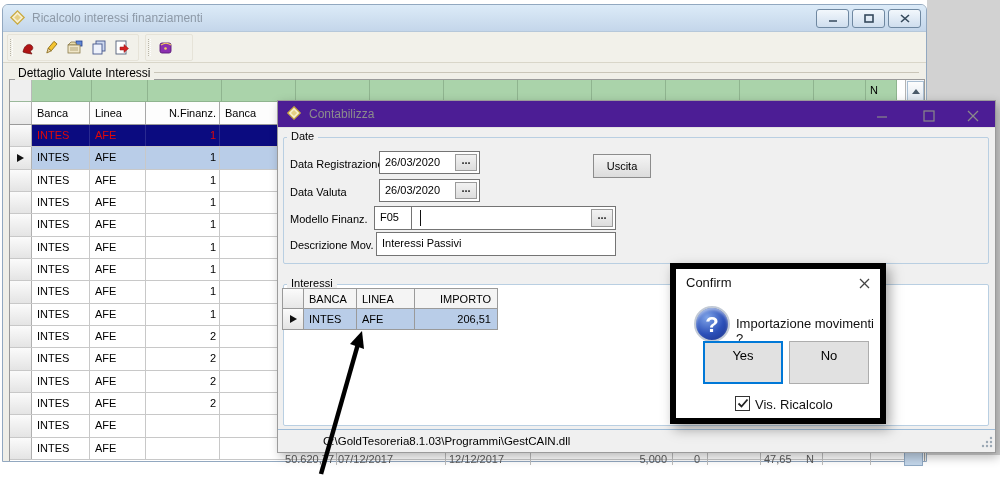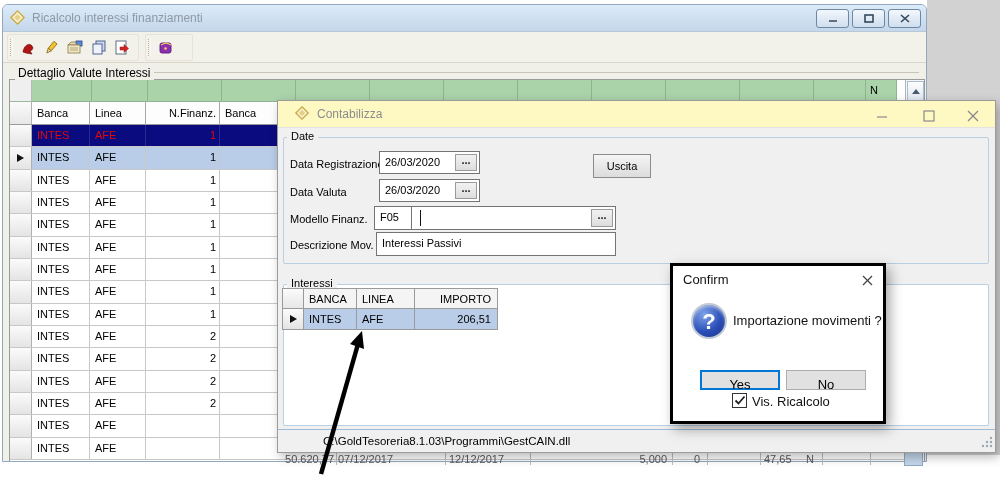--- a/index.html
+++ b/index.html
@@ -50,21 +50,21 @@
   .tri-up{width:0;height:0;border-bottom:5px solid #4a5a6a;border-left:4px solid transparent;border-right:4px solid transparent;}
 
   
   #peek-row{left:255px;top:452px;width:670px;height:14px;z-index:2;color:#5a5a5a;}
   #peek-row span{position:absolute;top:1px;white-space:nowrap;}
   .peek-line{position:absolute;top:0;width:1px;height:13px;background:#bdbdbd;}
   #peek-scroll{left:904px;top:452px;width:19px;height:14px;background:#c3d6ea;border:1px solid #8fa9c4;z-index:2;}
 
   
   #dlg{left:277px;top:100px;width:719px;height:353px;background:#f0f0f0;border:1px solid #9b9b9b;box-shadow:3px 4px 10px rgba(0,0,0,.28);z-index:5;}
-  #dlg-titlebar{left:0;top:0;right:0;height:27px;background:#fef9c3;display:flex;align-items:center;padding:0 16px;border-bottom:1px solid #e3e3e3;}
+  #dlg-titlebar{left:0;top:0;right:0;height:27px;background:#4c1d95;display:flex;align-items:center;padding:0 8px;border-bottom:1px solid #e3e3e3;}
   #dlg-title{color:#8c8c8c;font-size:12px;margin-left:7px;}
   .dlgctl{position:absolute;top:6px;width:16px;height:16px;display:flex;align-items:center;justify-content:center;}
   .dlgctl svg{stroke:#8a8a8a;stroke-width:1.2;fill:none;}
   .groupbox{position:absolute;border:1px solid #b9cfe2;border-radius:2px;}
   .grouplabel{position:absolute;background:#f0f0f0;padding:0 4px;color:#000;}
   .fldlabel{position:absolute;color:#000;}
   .inputbox{position:absolute;background:#fff;border:1px solid #747474;color:#000;}
   .inputval{padding:4px 0 0 5px;white-space:nowrap;}
   .dotbtn{position:absolute;right:2px;top:2px;width:22px;height:17px;background:linear-gradient(#f2f2f2,#ddd);border:1px solid #9a9a9a;text-align:center;line-height:10px;font-weight:bold;color:#222;}
   .caret{position:absolute;width:1px;height:16px;background:#111;top:3px;}
@@ -74,30 +74,30 @@
   .igrid{position:absolute;display:flex;}
   .ihcell{background:#f4f4f4;border:1px solid #9a9a9a;border-left:none;padding:4px 4px 0 5px;height:21px;}
   .ihstub{width:22px;background:linear-gradient(#fbfbfb,#e7e7e7);border:1px solid #9a9a9a;height:21px;}
   .ircell{background:#b9cde8;border:1px solid #9a9a9a;border-left:none;border-top:none;padding:4px 4px 0 5px;height:21px;}
   .irstub{width:22px;background:linear-gradient(#fbfbfb,#e4e4e4);border:1px solid #9a9a9a;border-top:none;height:21px;display:flex;align-items:center;justify-content:center;}
   .num{text-align:right;padding-right:6px;}
   #dlg-status{position:absolute;left:0;bottom:0;right:0;height:23px;background:#f0f0f0;border-top:1px solid #9ebcd8;color:#000;padding:5px 0 0 45px;font-size:11.5px;white-space:nowrap;}
   #grip{position:absolute;right:2px;bottom:2px;}
 
   
-  #confirm{left:670px;top:263px;width:216px;height:161px;background:#fff;border:3px solid #000000;box-shadow:4px 5px 12px rgba(0,0,0,.35);z-index:7;}
+  #confirm{left:670px;top:263px;width:216px;height:161px;background:#fff;border:6px solid #000000;box-shadow:4px 5px 12px rgba(0,0,0,.35);z-index:7;}
   #confirm-title{position:absolute;left:10px;top:6px;font-size:13px;color:#111;}
   #confirm-close{position:absolute;right:8px;top:6px;width:16px;height:16px;display:flex;align-items:center;justify-content:center;}
   #confirm-close svg{stroke:#444;stroke-width:1.3;}
   #help-icon{position:absolute;left:18px;top:37px;width:36px;height:36px;border-radius:50%;
      background:radial-gradient(circle at 35% 30%, #7fa4e8, #2b4fb8 55%, #1a2f86);
      border:2px solid #c2cad6;box-shadow:inset 0 2px 3px rgba(255,255,255,.5);
      color:#fff;font-weight:bold;font-size:22px;text-align:center;line-height:33px;}
   #confirm-msg{position:absolute;left:60px;top:47px;font-size:13px;color:#111;}
-  .cbtn{position:absolute;top:104px;width:80px;height:20px;background:#e1e1e1;border:1px solid #adadad;text-align:center;padding-top:6px;font-size:13px;color:#000;}
+  .cbtn{position:absolute;top:72px;width:80px;height:43px;background:#e1e1e1;border:1px solid #adadad;text-align:center;padding-top:6px;font-size:13px;color:#000;}
   #yes-btn{left:27px;border:2px solid #0078d7;padding-top:5px;}
   #no-btn{left:113px;}
   #vis-check{position:absolute;left:59px;top:127px;width:15px;height:15px;background:#fff;border:1px solid #333;display:flex;align-items:center;justify-content:center;}
   #vis-label{position:absolute;left:79px;top:128px;font-size:13px;color:#111;}
 
   
   #arrow-svg{left:0;top:0;width:1000px;height:490px;z-index:8;pointer-events:none;}
   #note-box{left:215px;top:423px;width:104px;height:67px;background:#fff;border:5px solid #000;z-index:9;
     display:flex;flex-direction:column;align-items:center;justify-content:center;
     font-size:13px;font-weight:bold;color:#3c3c3c;line-height:16px;}

